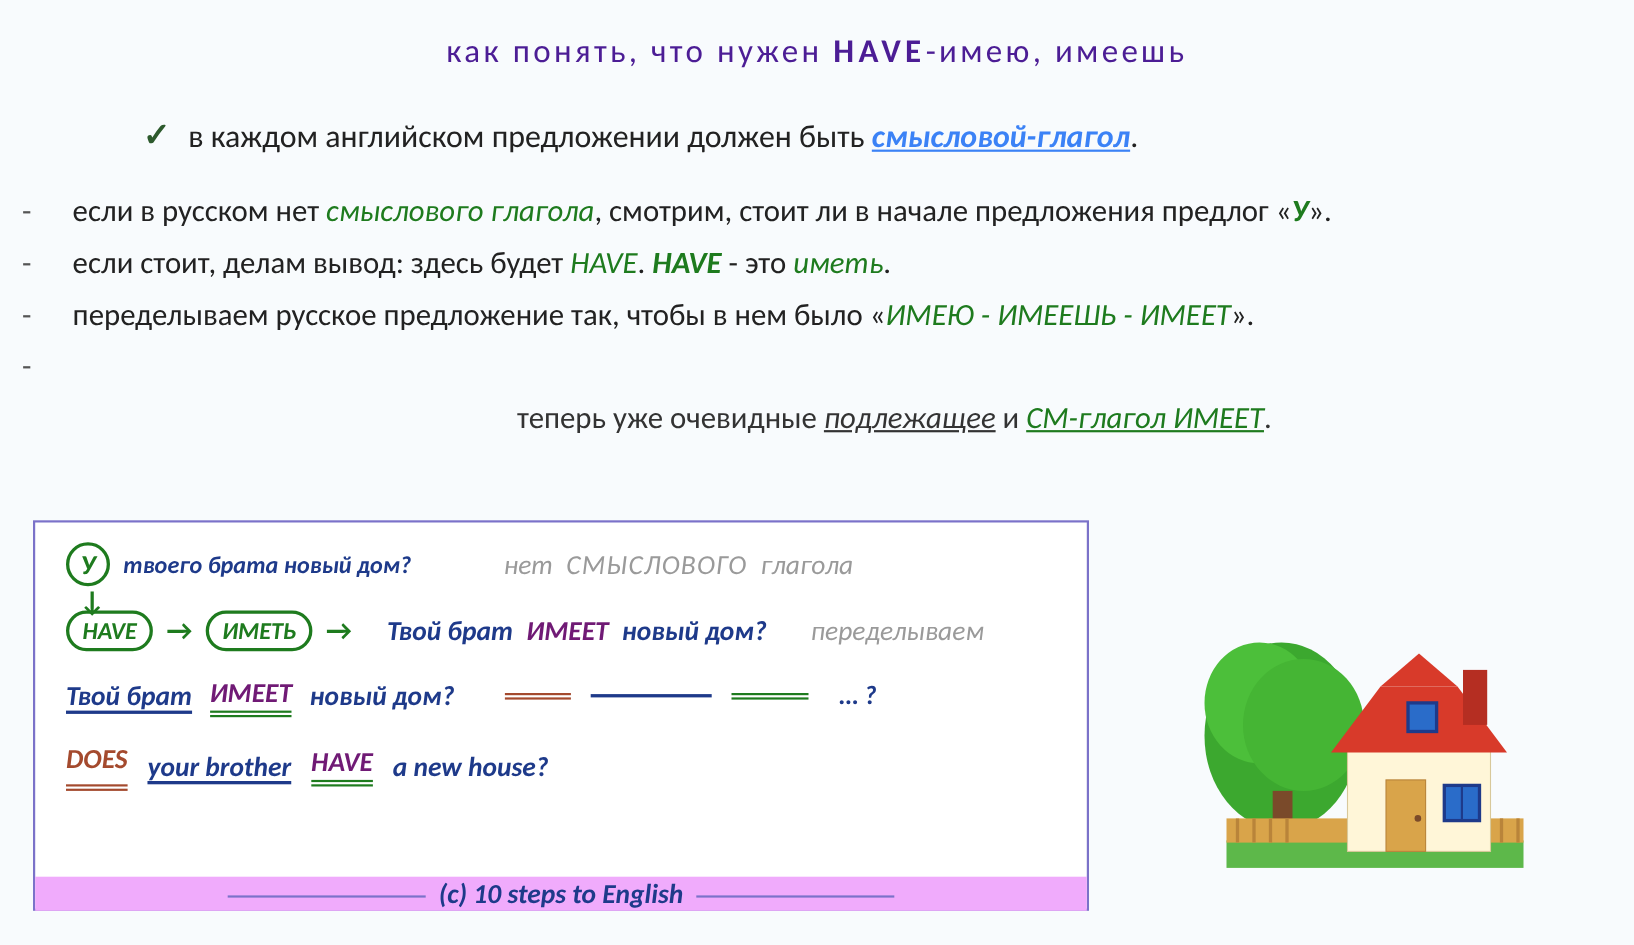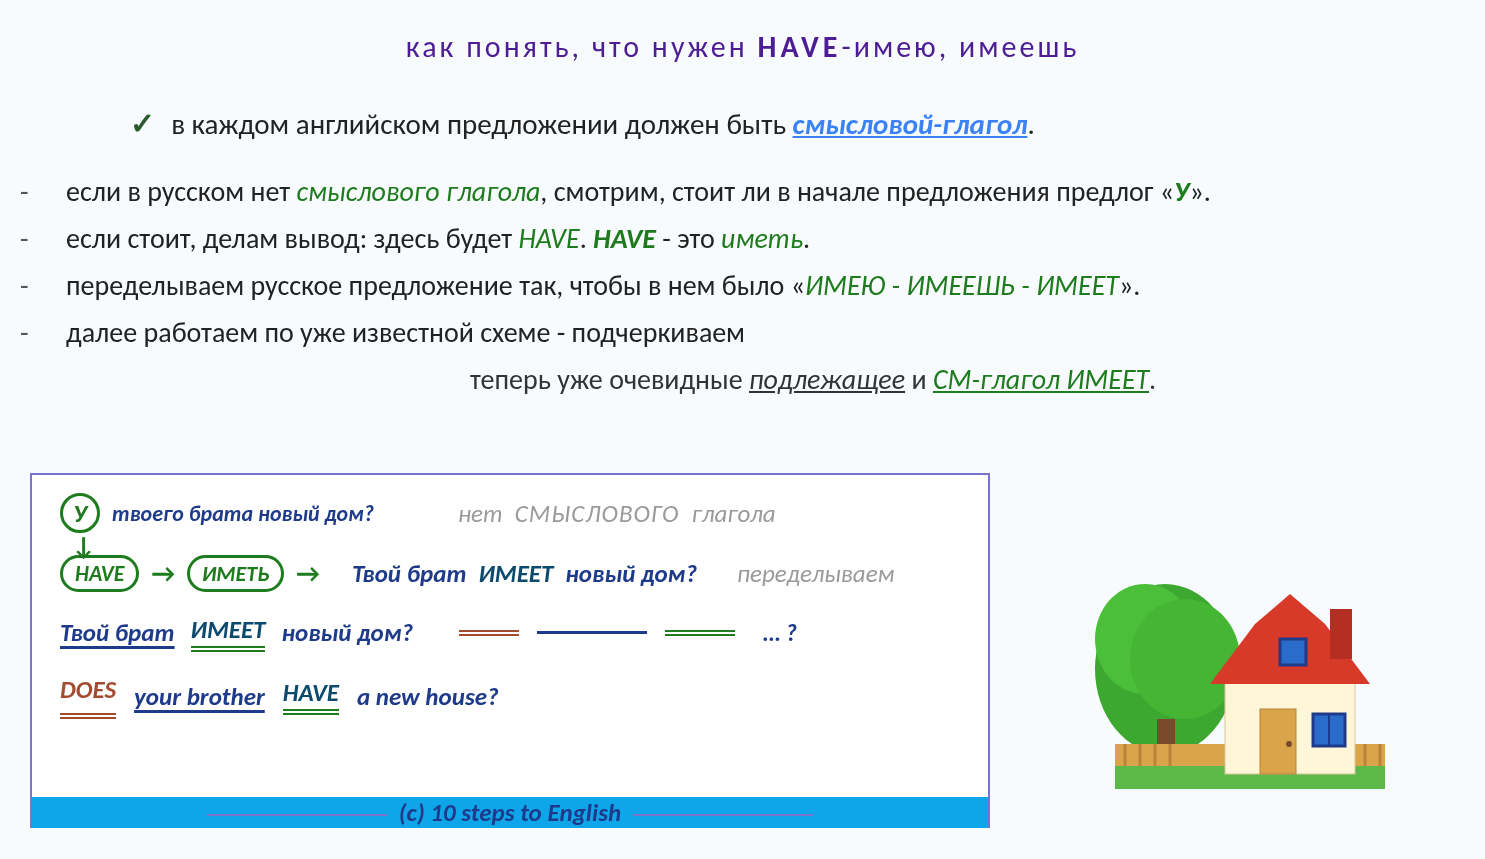--- a/index.html
+++ b/index.html
@@ -84,21 +84,21 @@
     font-size: 22px;
   }
   .blue-bi { color: #1e3a8a; font-weight: 700; font-style: italic; }
   .grey-i { color: #9a9a9a; font-style: italic; }
   .grey-caps { color: #9a9a9a; font-style: italic; letter-spacing: 1px; }
   .arrow-right { color: #1e7b1e; font-size: 26px; font-weight: 700; }
   .arrow-down {
     color: #1e7b1e; font-size: 26px; font-weight: 700;
     margin-left: 12px; line-height: 0.6;
   }
-  .green-bi { color: #0c4a6e; font-weight: 700; font-style: italic; }
+  .green-bi { color: #701a75; font-weight: 700; font-style: italic; }
   .row3 { gap: 16px; margin: 22px 0; }
   .u-blue { text-decoration: underline; text-decoration-color: #1e3a8a; text-underline-offset: 5px; text-decoration-thickness: 3px; }
   .u-green-dbl { border-bottom: 6px double #1e7b1e; padding-bottom: 1px; }
   .u-brown-dbl { border-bottom: 6px double #a44a2e; padding-bottom: 8px; }
   .brown-bi { color: #a44a2e; font-weight: 700; font-style: italic; }
   .placeholder-lines { display: inline-flex; gap: 18px; align-items: center; margin-left: 30px;}
   .ph { display: inline-block; height: 0; }
   .ph.brown { width: 60px; border-bottom: 6px double #a44a2e; }
   .ph.blue { width: 110px; border-bottom: 3px solid #1e3a8a; }
   .ph.green { width: 70px; border-bottom: 6px double #1e7b1e; }
@@ -106,21 +106,21 @@
   .row4 { margin-top: 12px; gap: 18px; }
   .box-caption {
     position: absolute;
     bottom: -2px;
     left: 0; right: 0;
     text-align: center;
     font-style: italic;
     color: #1e3a8a;
     font-size: 25px;
     font-weight: 600;
-    background: #0ea5e9;
+    background: #f0abfc;
   }
   .box-caption::before, .box-caption::after {
     content: "";
     display: inline-block;
     width: 180px;
     height: 2px;
     background: #7b72c9;
     vertical-align: middle;
     margin: 0 12px;
   }
@@ -160,21 +160,20 @@
     </span>
   </div>
   <div class="row">
     <span class="dash">-</span>
     <span>
       <span>переделываем русское предложение так, чтобы в нем было «</span><span class="green-i">ИМЕЮ - ИМЕЕШЬ - ИМЕЕТ</span><span>».</span>
     </span>
   </div>
   <div class="row">
     <span class="dash">-</span>
-    <span>далее работаем по уже известной схеме - подчеркиваем</span>
   </div>
 </div>
 
 <div class="line5">
   <span>теперь уже очевидные </span><span class="uline">подлежащее</span><span> и </span><span class="green-uline2">СМ-глагол ИМЕЕТ</span><span>.</span>
 </div>
 
 <div class="box">
 
   <div class="box-row">

